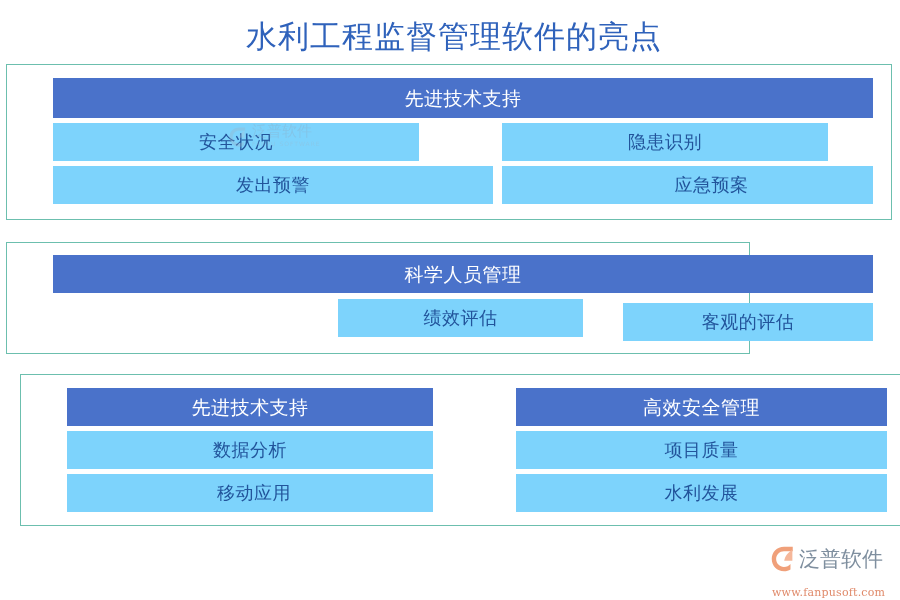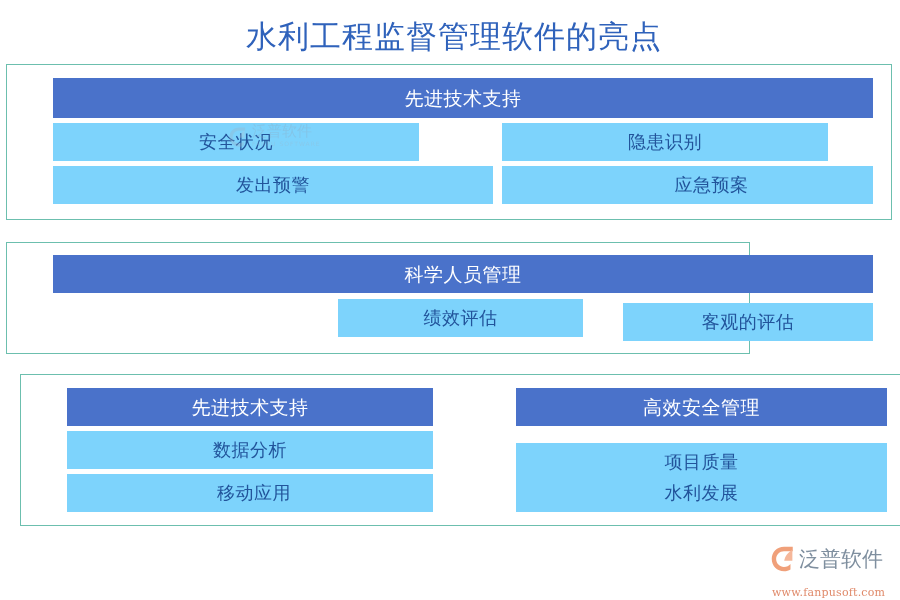--- a/index.html
+++ b/index.html
@@ -92,21 +92,21 @@
   #s2-header   { left: 46px;  top: 12px; width: 820px; height: 38px; }
   #s2-item-0   { left: 46px;  top: 56px; width: 245px; height: 38px; }
   #s2-item-1   { left: 331px; top: 56px; width: 245px; height: 38px; }
   #s2-item-2   { left: 616px; top: 60px; width: 250px; height: 38px; text-align: right; }
 
   
   #s3a-header  { left: 46px;  top: 13px;  width: 366px; height: 38px; }
   #s3a-item-0  { left: 46px;  top: 56px;  width: 366px; height: 38px; }
   #s3a-item-1  { left: 46px;  top: 99px;  width: 366px; height: 38px; padding-left: 8px; }
   #s3b-header  { left: 495px; top: 13px;  width: 371px; height: 38px; }
-  #s3b-item-0  { left: 495px; top: 56px;  width: 371px; height: 38px; margin-top: 12px; }
+  #s3b-item-0  { left: 495px; top: 56px;  width: 371px; height: 38px; }
   #s3b-item-1  { left: 495px; top: 99px;  width: 371px; height: 38px; }
 
   
   .watermark {
     position: absolute;
     left: 228px;
     top: 124px;
     width: 120px;
     height: 34px;
     opacity: 0.30;

